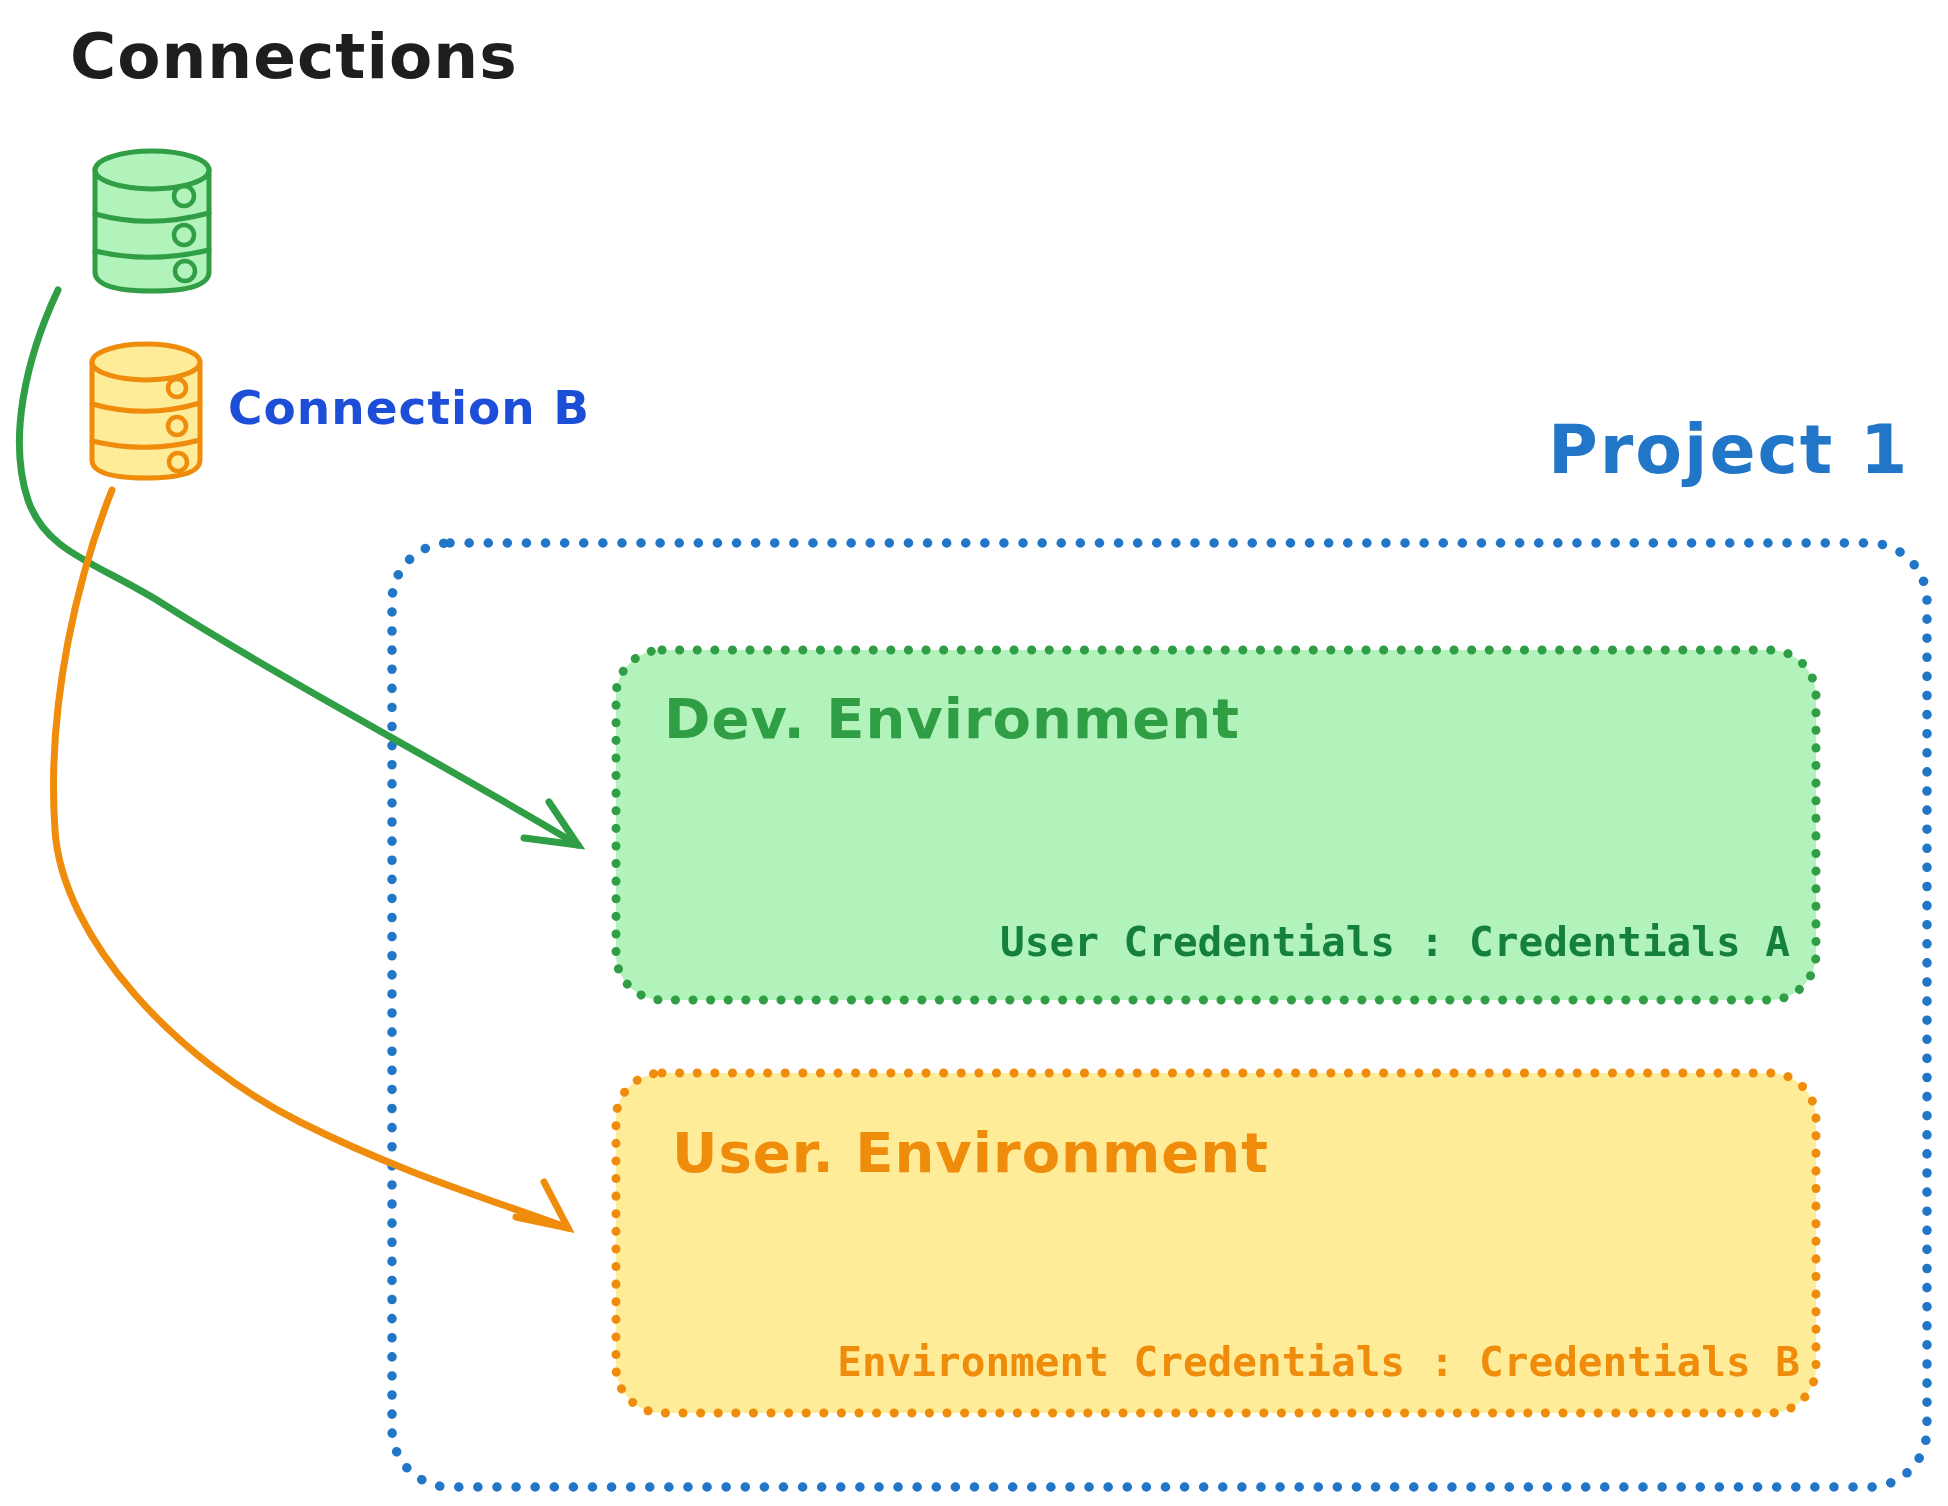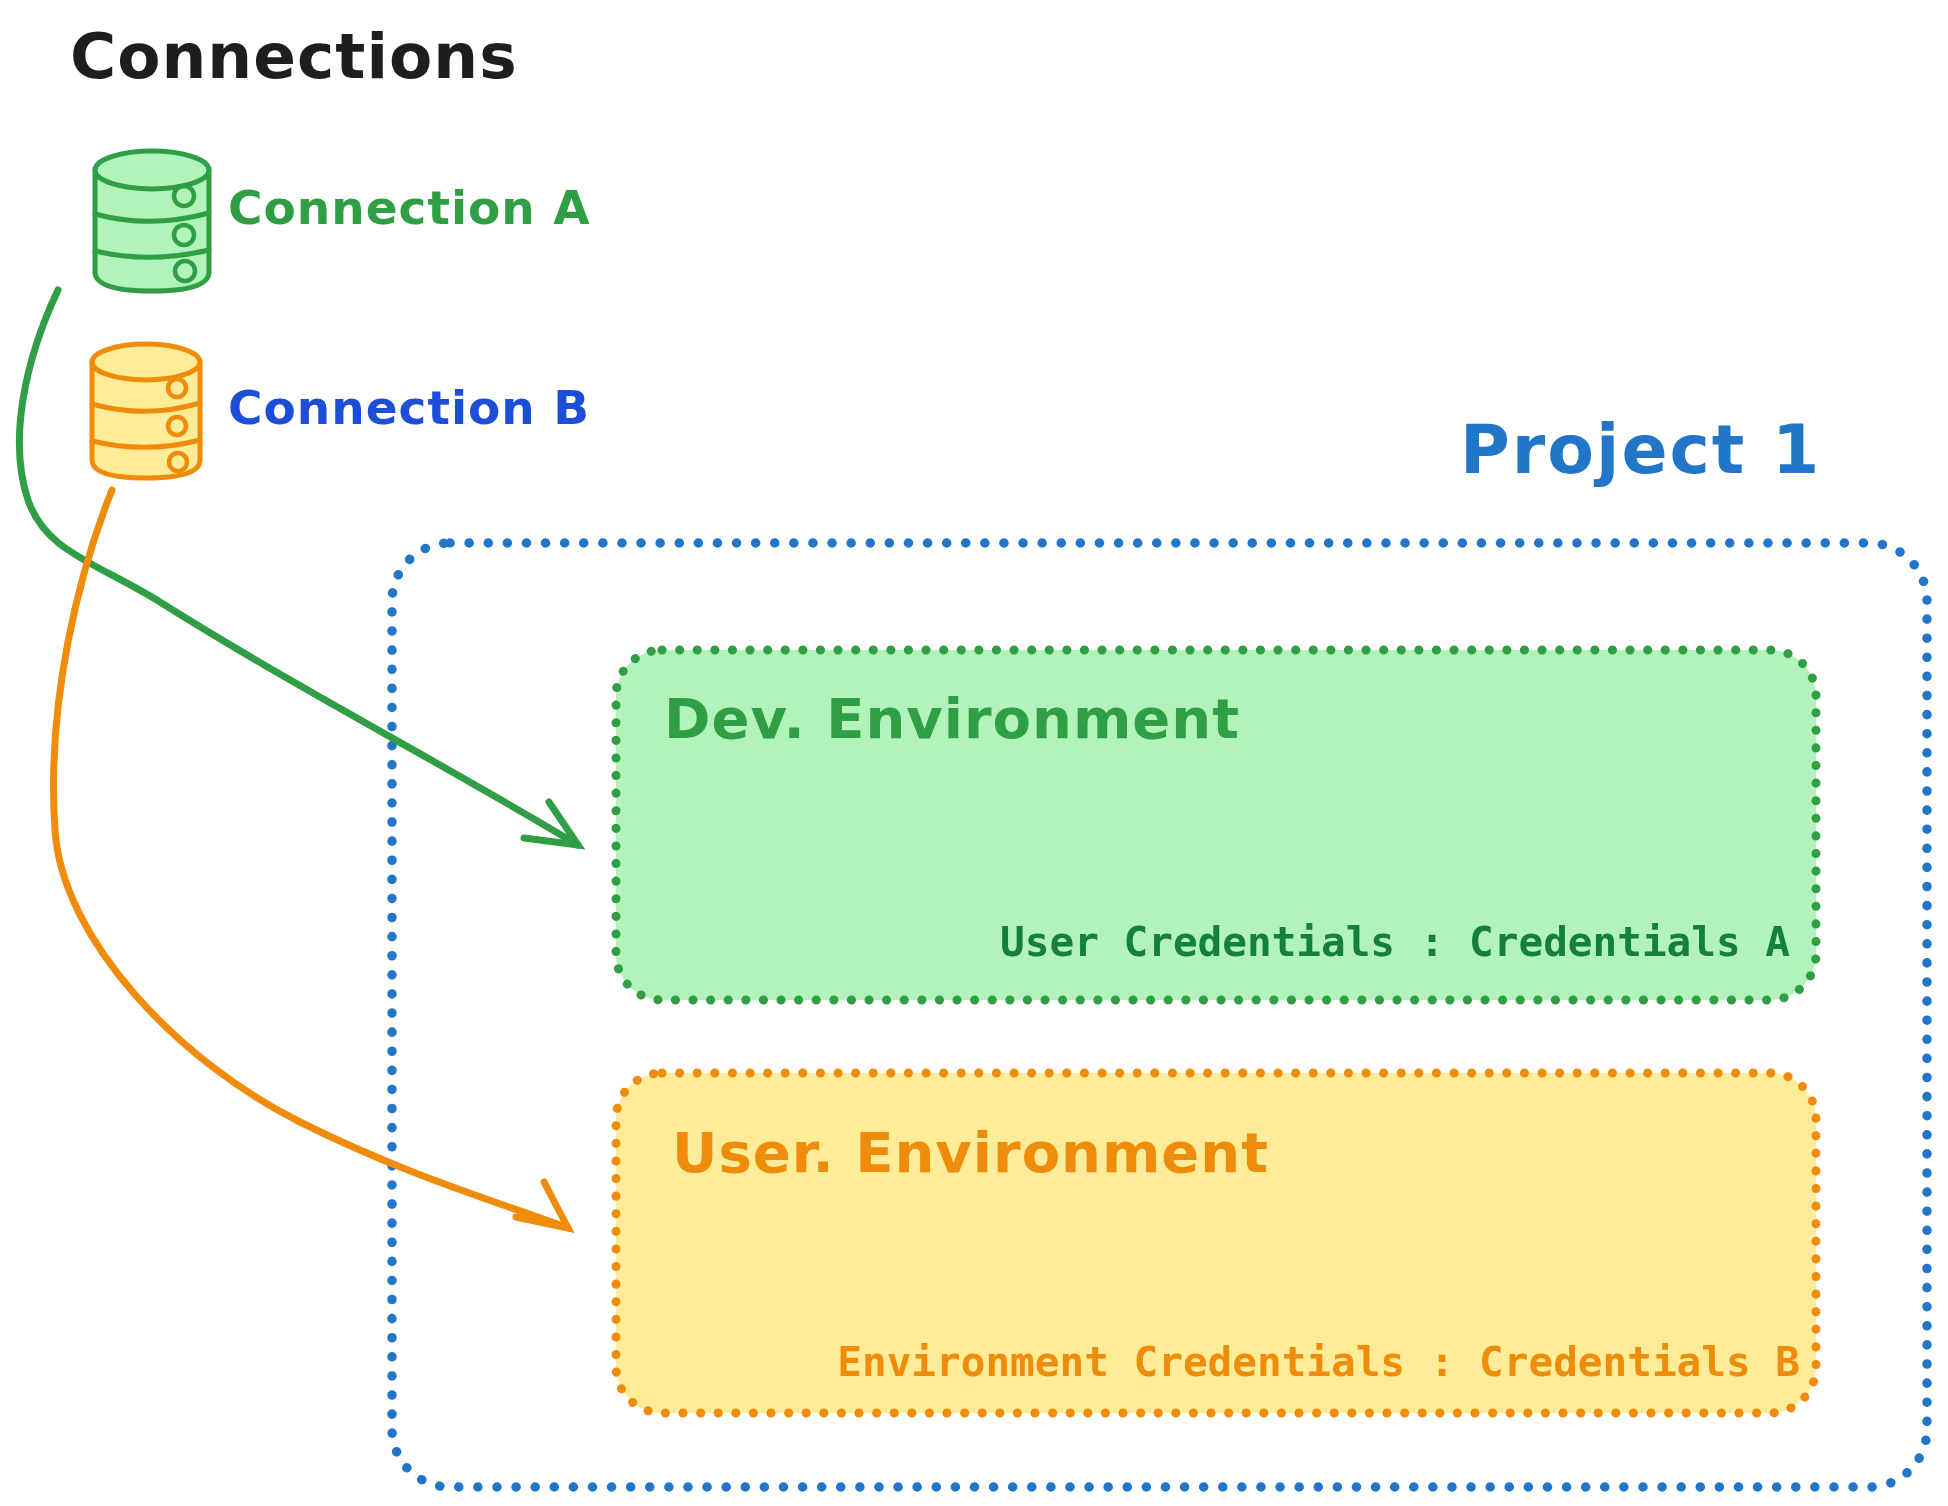--- a/index.html
+++ b/index.html
@@ -10,21 +10,21 @@
     background: #ffffff;
     overflow: hidden;
     font-family: "DejaVu Sans", sans-serif;
     padding-left: 6px;
   }
   svg.layer { position: absolute; left: 0; top: 0; }
   .t { position: absolute; white-space: nowrap; }
   .heading   { left: 70px;  top: 20px;  font-size: 63px; font-weight: 700; color: #1e1e1e; letter-spacing: 1px; }
   .conn-a    { left: 228px; top: 180px; font-size: 47px; font-weight: 600; color: #2f9e44; letter-spacing: 1px; }
   .conn-b    { left: 228px; top: 380px; font-size: 47px; font-weight: 600; color: #1d4ed8; letter-spacing: 1px; }
-  .project   { left: 1460px; top: 410px; font-size: 68px; font-weight: 700; color: #2176c7; letter-spacing: 2px; }
+  .project   { left: 1548px; top: 410px; font-size: 68px; font-weight: 700; color: #2176c7; letter-spacing: 2px; }
   .dev-title { left: 664px; top: 686px; font-size: 56px; font-weight: 600; color: #2f9e44; letter-spacing: 1px; }
   .prod-title{ left: 672px; top: 1120px; font-size: 56px; font-weight: 600; color: #ef8c0c; letter-spacing: 1px; }
   .dev-cred, .prod-cred {
     font-family: "DejaVu Sans Mono", monospace;
     font-size: 41px; font-weight: 600; text-align: right;
   }
   .dev-cred  { left: 640px; top: 918px;  width: 1150px; color: #15803d; }
   .prod-cred { left: 640px; top: 1338px; width: 1160px; color: #ef8c0c; }
 </style>
 </head>
@@ -66,21 +66,20 @@
     </g>
 
     <g stroke="#ef8c0c" stroke-width="7" fill="none" stroke-linecap="round">
       <path d="M 112 490 C 80 570, 46 700, 55 830 C 62 940, 180 1062, 300 1122 C 400 1172, 480 1196, 568 1228"></path>
       <path d="M 544 1182 L 568 1228 L 516 1217"></path>
     </g>
   </svg>
 
   <div class="t heading">Connections</div>
 
-  <div class="t conn-a">Connection A</div>
 
   <div class="t conn-b">Connection B</div>
 
   <div class="t project">Project 1</div>
 
   <div class="t dev-title">Dev. Environment</div>
 
   <div class="t dev-cred">User Credentials : Credentials A</div>
 
   <div class="t prod-title">User. Environment</div>

